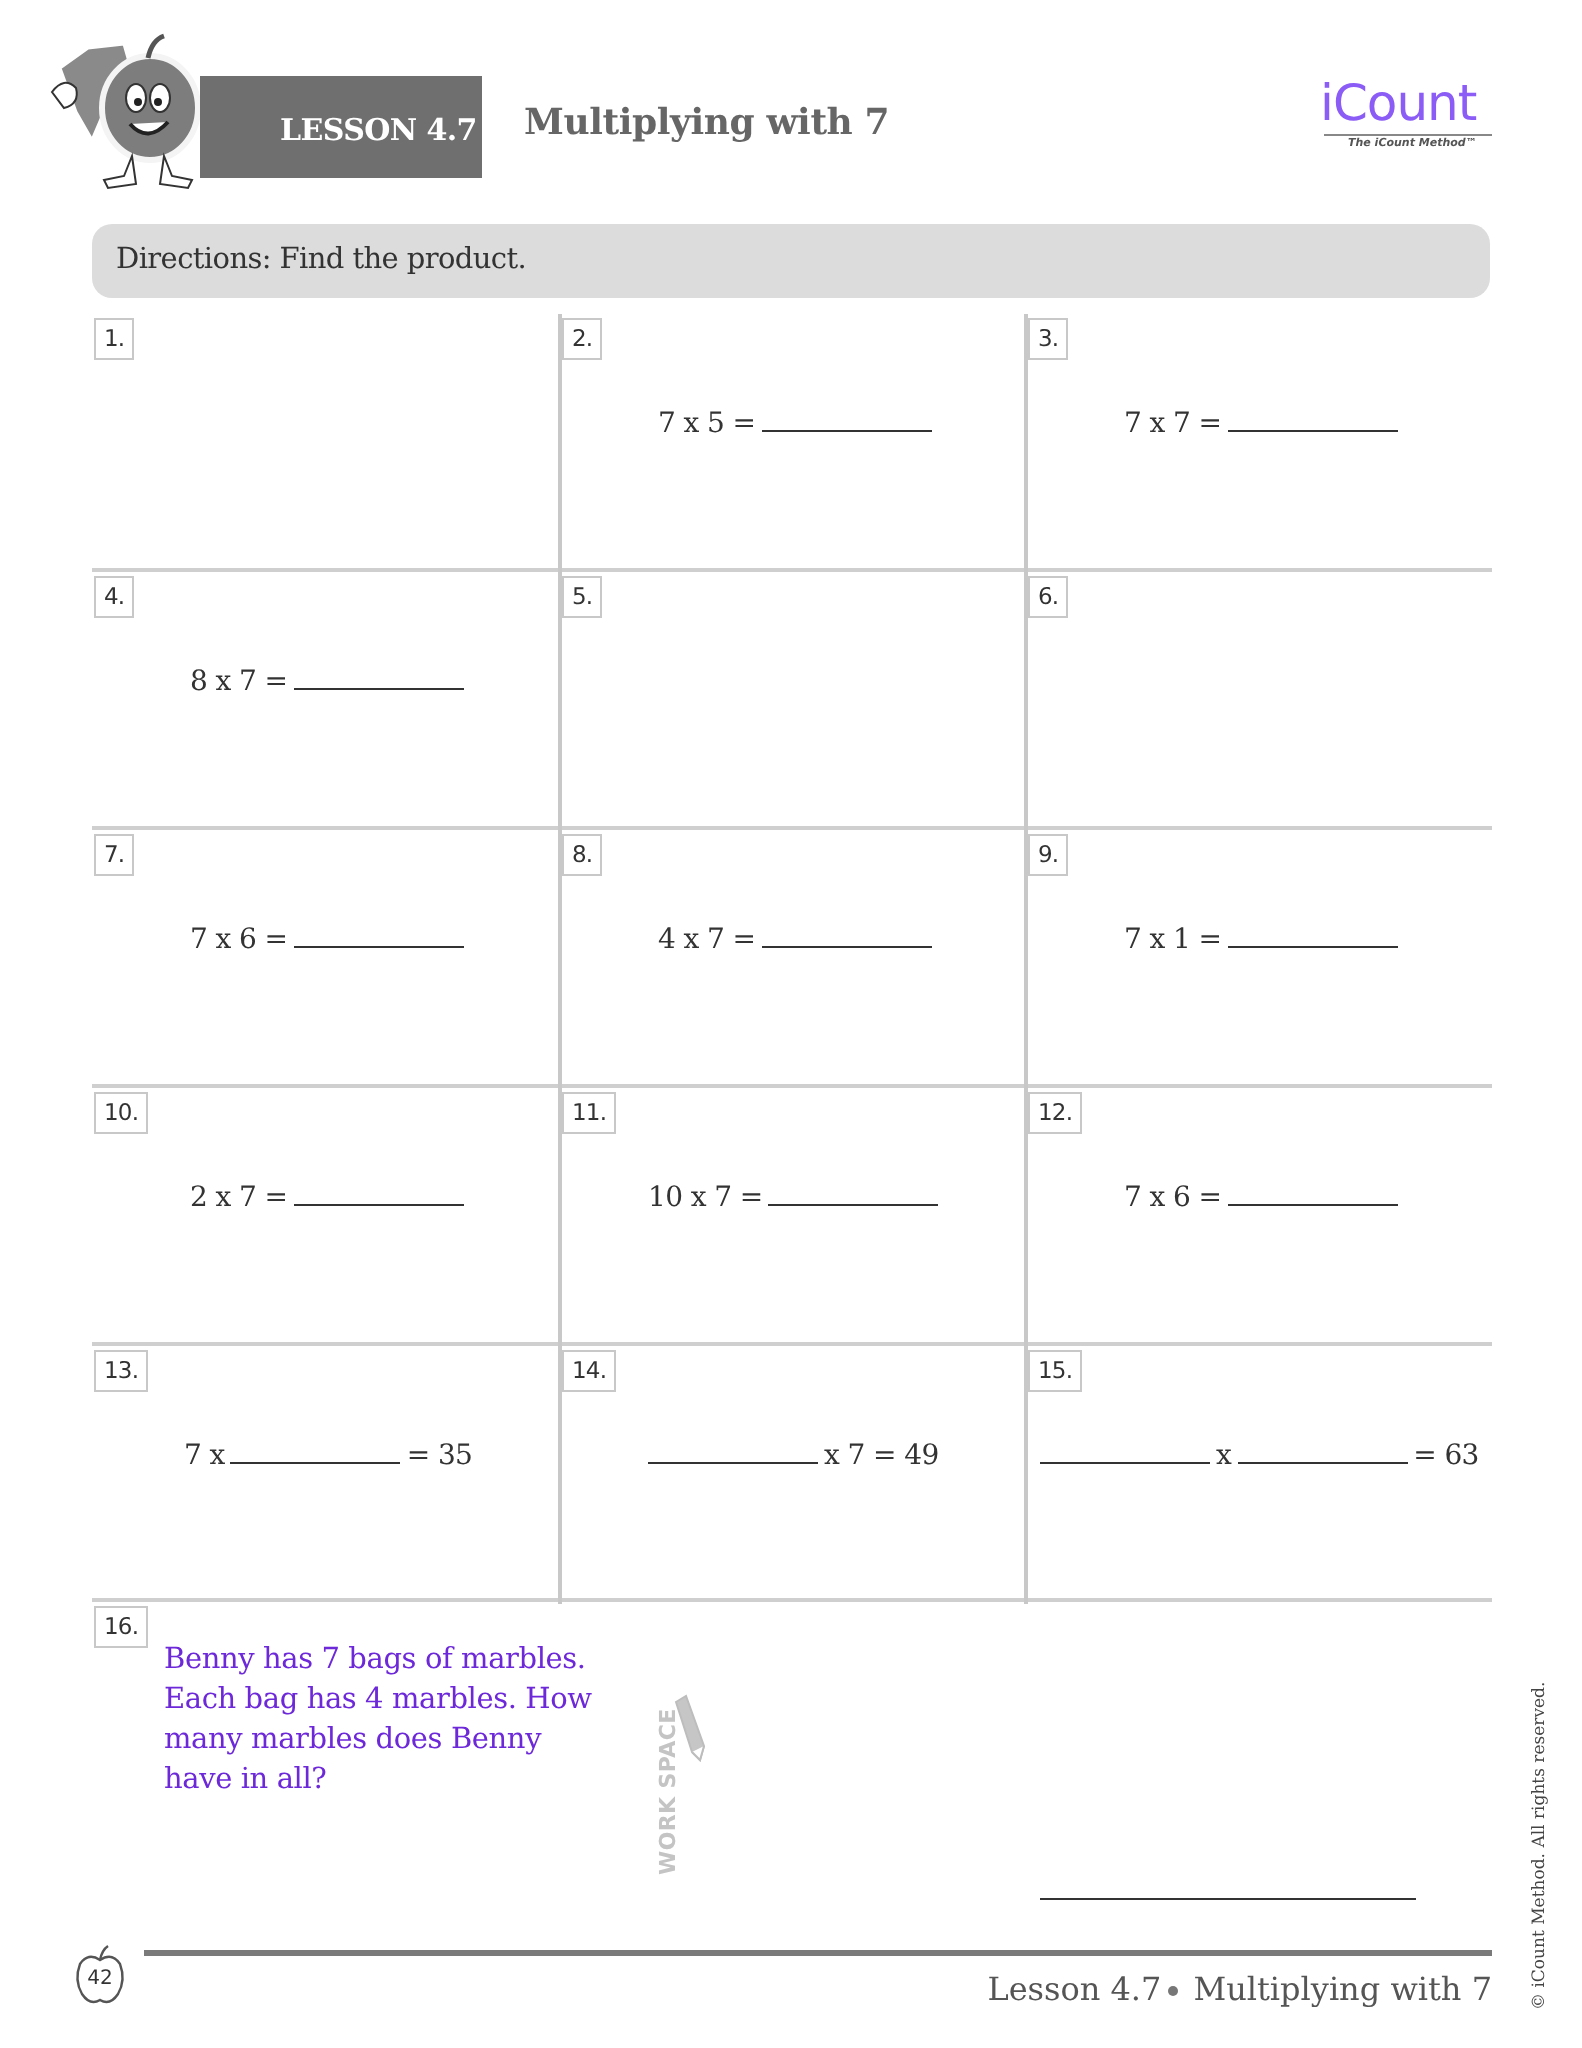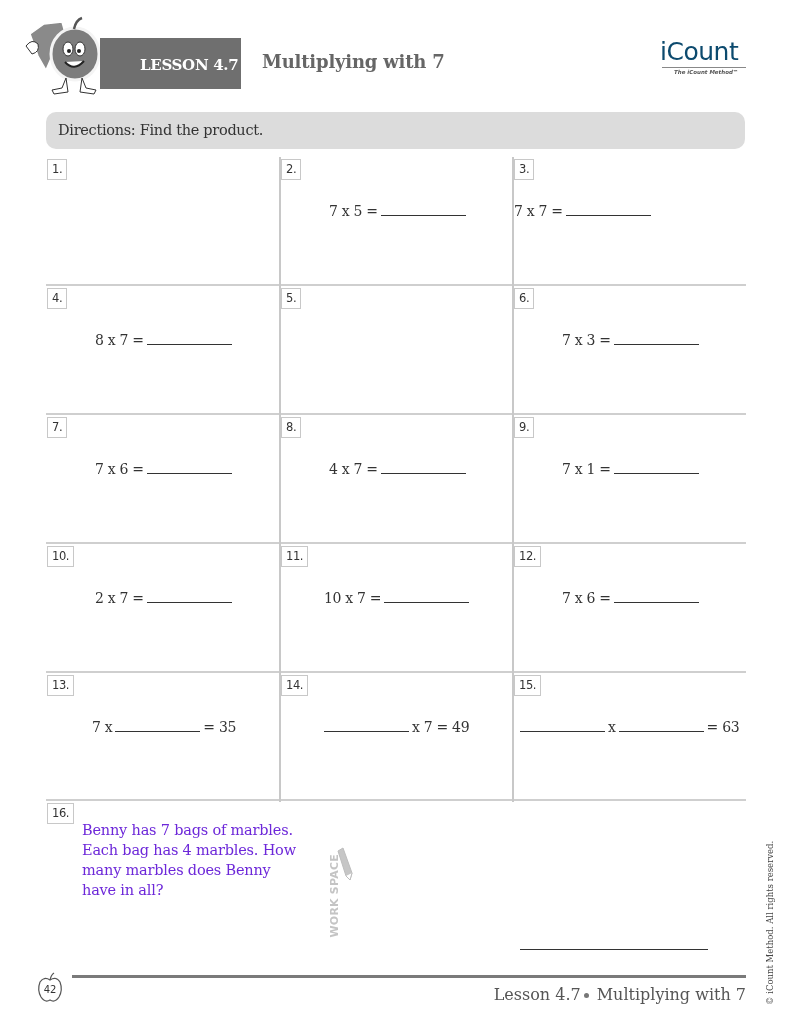--- a/index.html
+++ b/index.html
@@ -5,21 +5,21 @@
   * { box-sizing: border-box; margin: 0; padding: 0; }
   html, body { width: 791px; height: 1024px; background: #ffffff; overflow: hidden; }
   body { position: relative; font-family: "DejaVu Serif", serif; color: #333333; }
 
   
   .mascot { position: absolute; left: 22px; top: 16px; width: 102px; height: 80px; }
   .lesson-band { position: absolute; left: 100px; top: 38px; width: 141px; height: 51px; background: #6f6f6f; }
   .lesson-label { position: absolute; left: 140px; top: 56px; font-family: "DejaVu Serif", serif; font-weight: bold; font-size: 15px; color: #ffffff; letter-spacing: -0.3px; }
   .page-title { position: absolute; left: 262px; top: 51px; font-family: "DejaVu Serif", serif; font-weight: bold; font-size: 18px; color: #666666; letter-spacing: -0.2px; }
   .brand { position: absolute; left: 660px; top: 38px; width: 90px; height: 42px; }
-  .brand-name { position: absolute; left: 0; top: 0; font-family: "DejaVu Sans", sans-serif; font-size: 25px; color: #0c4a6e; letter-spacing: -0.5px; line-height: 28px; }
+  .brand-name { position: absolute; left: 0; top: 0; font-family: "DejaVu Sans", sans-serif; font-size: 25px; color: #8b5cf6; letter-spacing: -0.5px; line-height: 28px; }
   .brand-rule { position: absolute; left: 2px; top: 29px; width: 84px; height: 1px; background: #888; }
   .brand-tag { position: absolute; left: 14px; top: 31px; font-family: "DejaVu Sans", sans-serif; font-style: italic; font-weight: bold; font-size: 5.5px; color: #555; white-space: nowrap; }
 
   
   .directions { position: absolute; left: 46px; top: 112px; width: 699px; height: 37px; background: #dcdcdc; border-radius: 10px; }
   .directions-text { position: absolute; left: 12px; top: 10px; font-size: 14.5px; color: #333; letter-spacing: -0.3px; }
 
   
   .grid { position: absolute; left: 46px; top: 157px; width: 700px; }
   .cell { position: absolute; width: 233px; height: 129px; }
@@ -90,33 +90,32 @@
 
   <div class="cell col0" style="top:0">
     <div class="num-box">1.</div>
   </div>
   <div class="cell col1" style="top:0">
     <div class="num-box">2.</div>
     <div class="problem" style="padding-left:48px"><span>7 x 5 =</span><span class="blank"></span></div>
   </div>
   <div class="cell col2" style="top:0">
     <div class="num-box">3.</div>
-    <div class="problem" style=""><span>7 x 7 =</span><span class="blank"></span></div>
+    <div class="problem" style="padding-left:48px"><span>7 x 7 =</span><span class="blank"></span></div>
   </div>
 
   <div class="cell col0" style="top:129px">
     <div class="num-box">4.</div>
     <div class="problem" style="padding-left:49px"><span>8 x 7 =</span><span class="blank"></span></div>
   </div>
   <div class="cell col1" style="top:129px">
     <div class="num-box">5.</div>
   </div>
   <div class="cell col2" style="top:129px">
     <div class="num-box">6.</div>
-    <div class="problem" style="padding-left:48px"><span>7 x 3 =</span><span class="blank"></span></div>
   </div>
 
   <div class="cell col0" style="top:258px">
     <div class="num-box">7.</div>
     <div class="problem" style="padding-left:49px"><span>7 x 6 =</span><span class="blank"></span></div>
   </div>
   <div class="cell col1" style="top:258px">
     <div class="num-box">8.</div>
     <div class="problem" style="padding-left:48px"><span>4 x 7 =</span><span class="blank"></span></div>
   </div>

